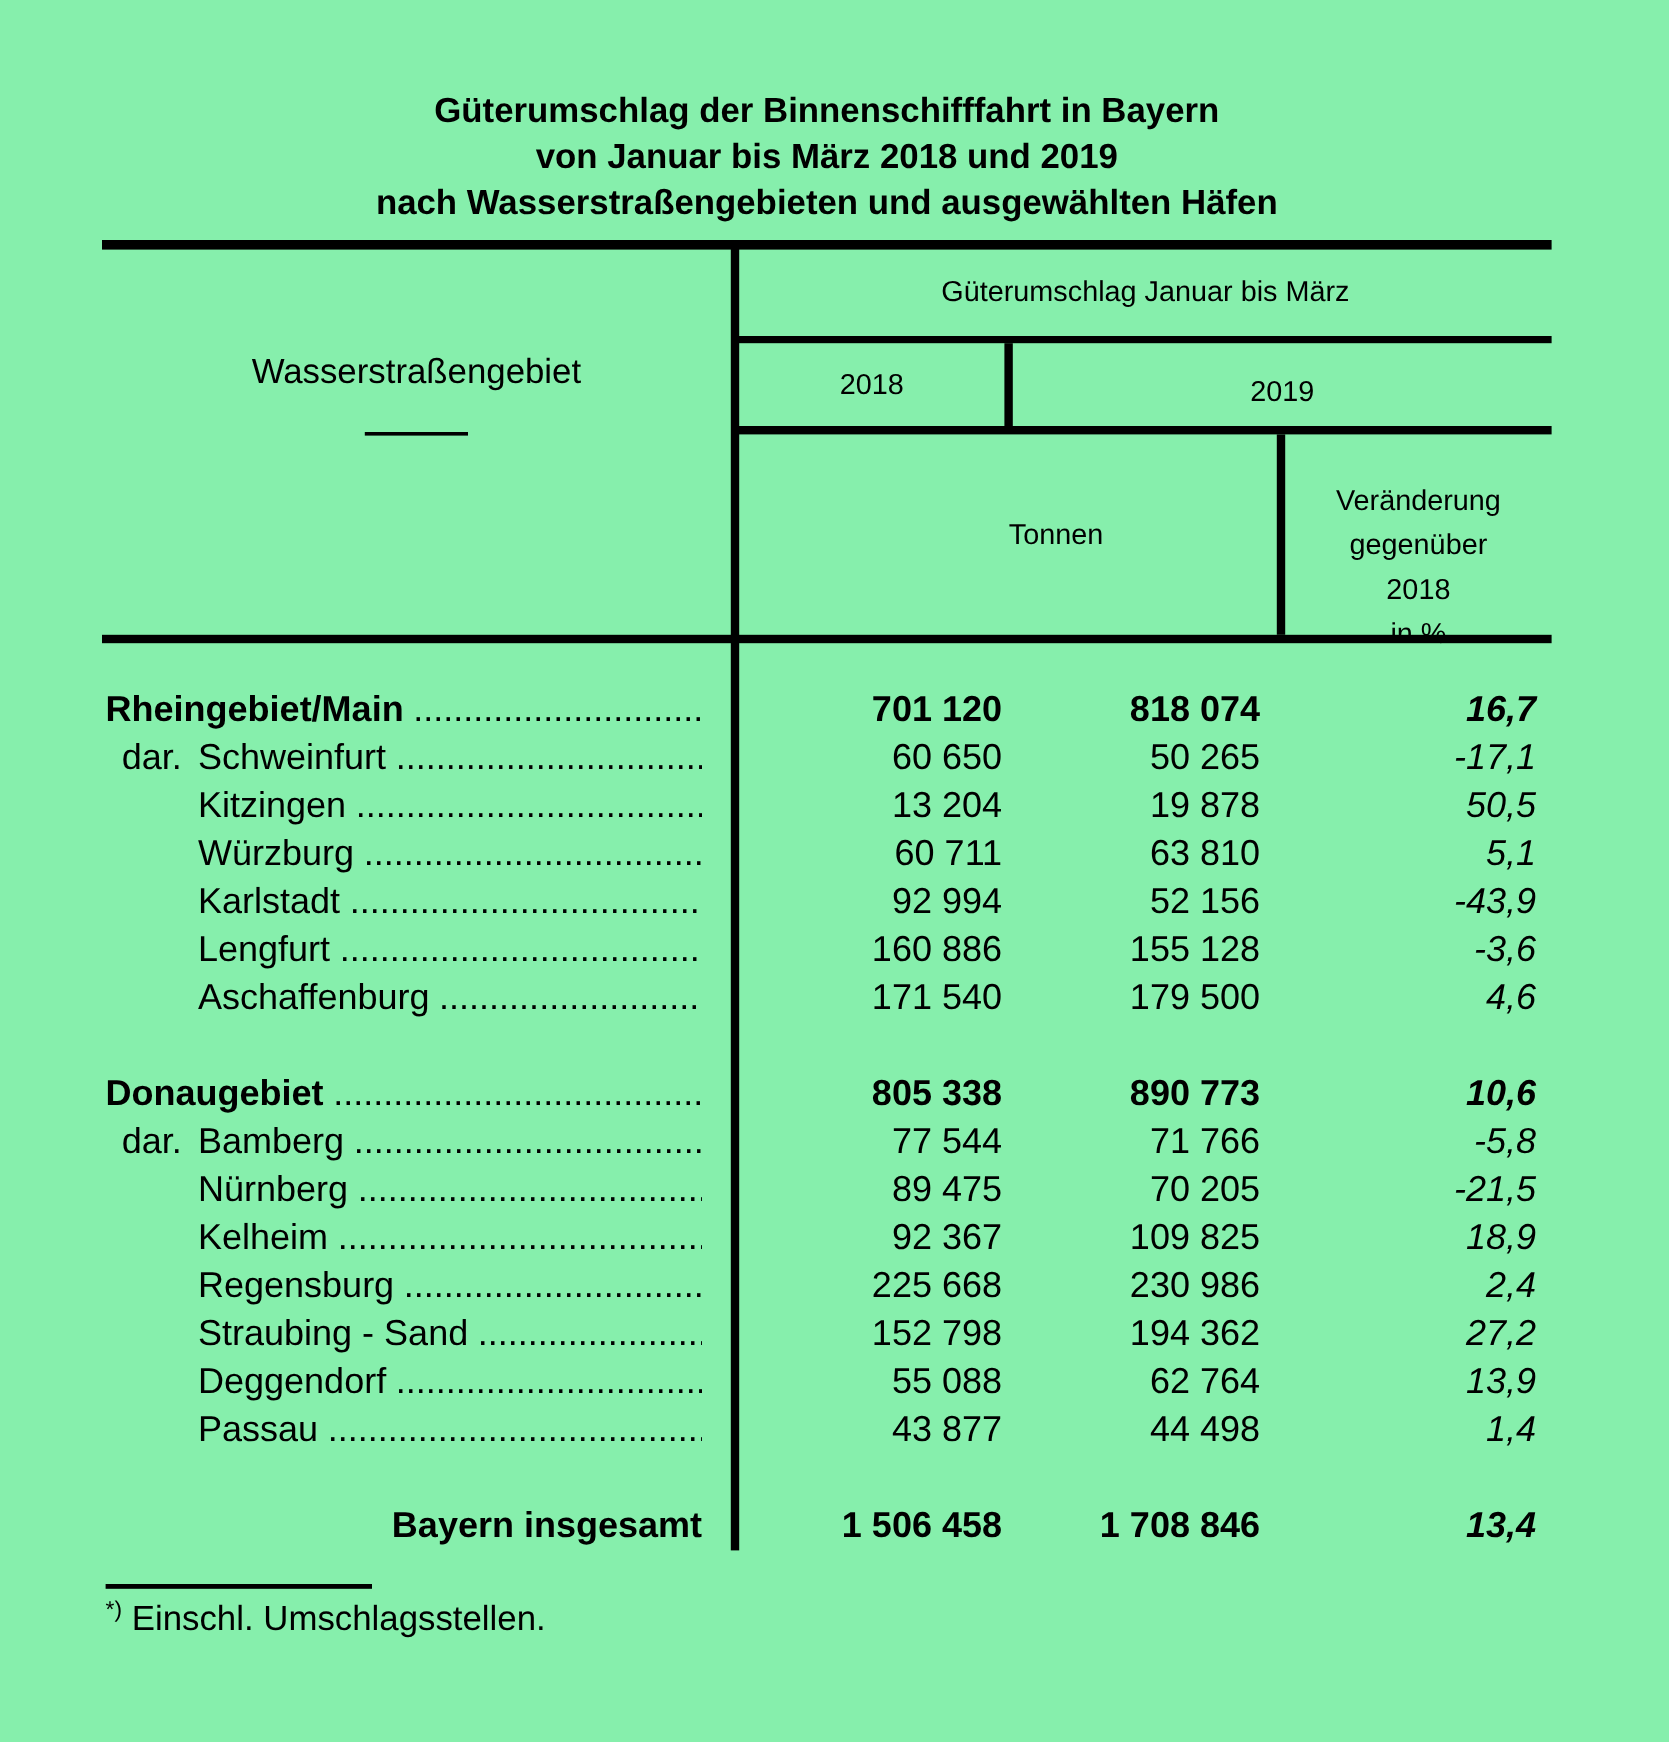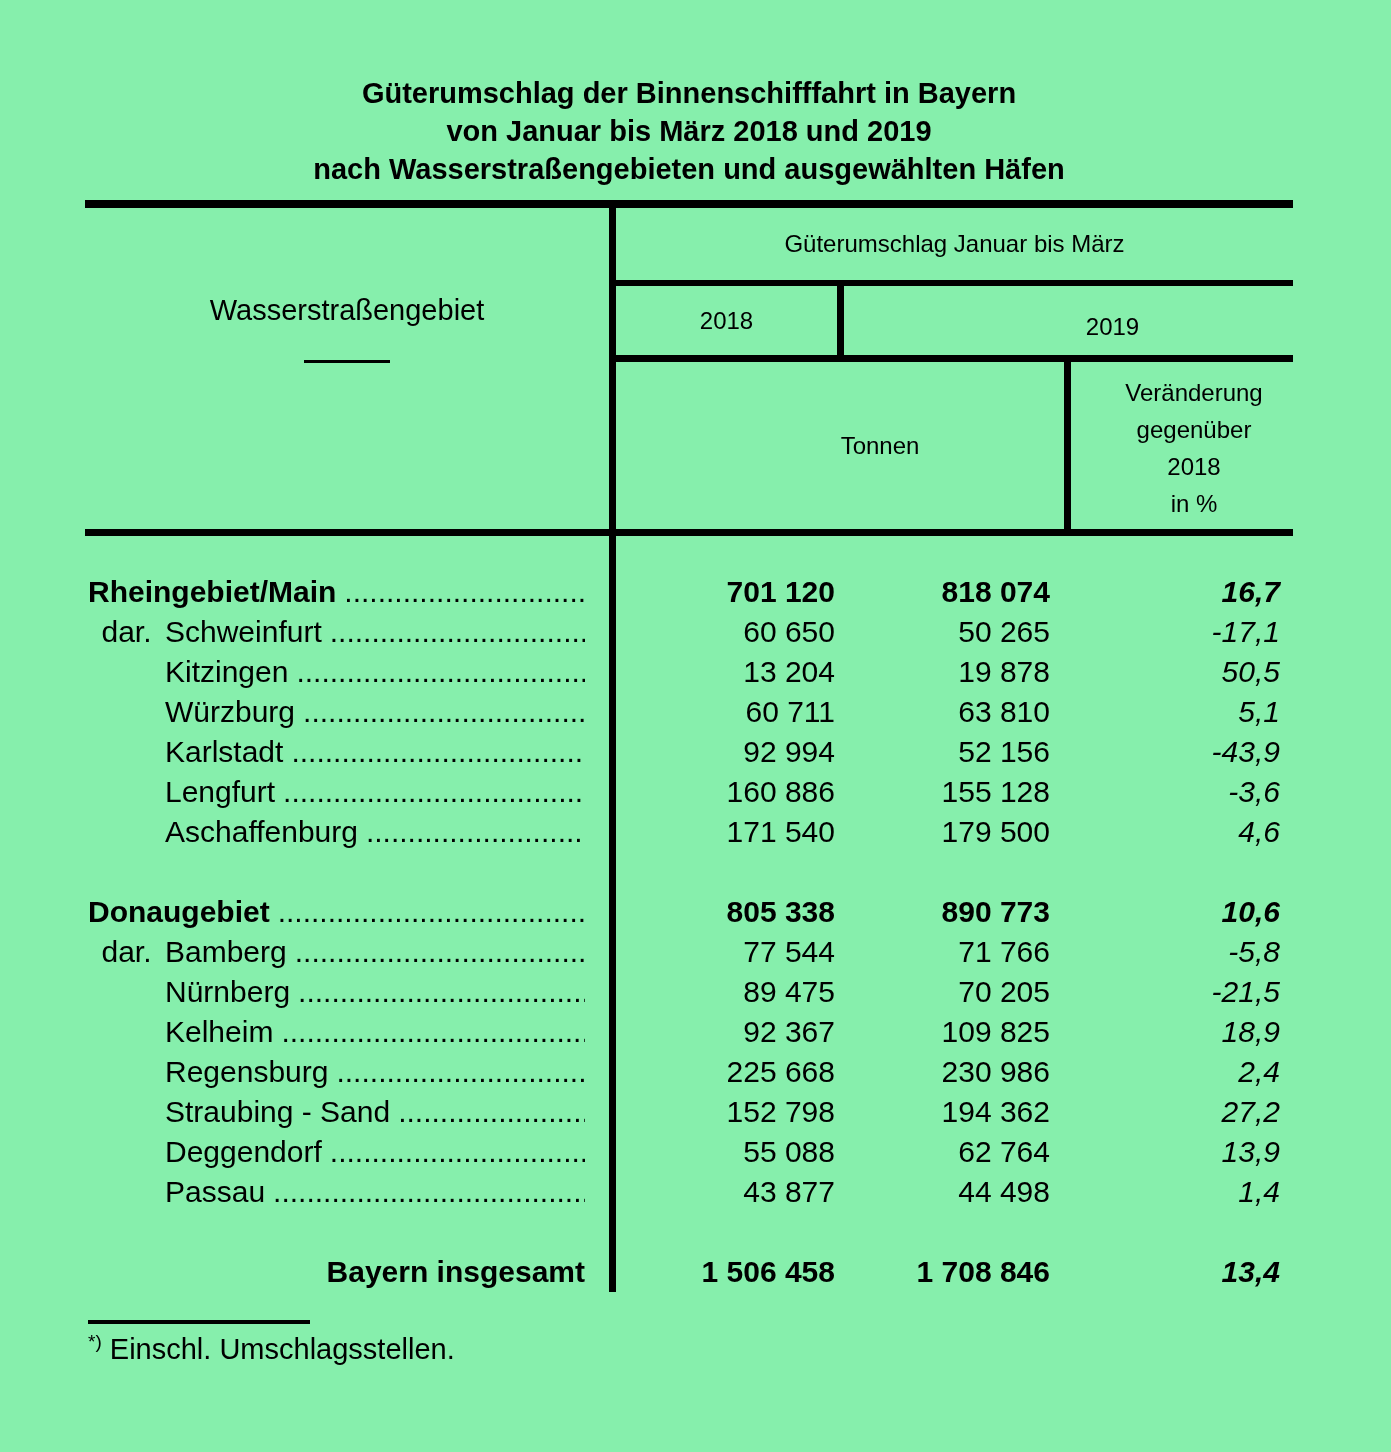--- a/index.html
+++ b/index.html
@@ -66,27 +66,27 @@
 
   <div class="ws-label" style="top:295px;">Wasserstraßengebiet</div>
   <div class="line" style="left:304px;top:360px;width:86px;height:3px;"></div>
 
   <div class="cell" style="left:616px;top:208px;width:677px;height:72px;">
     <span>Güterumschlag Januar bis März</span>
   </div>
   <div class="cell" style="left:616px;top:286px;width:221px;height:69px;">
     <span>2018</span>
   </div>
-  <div class="cell" style="left:844px;top:286px;width:449px;height:82px;padding-left:44px;">
+  <div class="cell" style="left:844px;top:286px;width:449px;height:82px;">
     <span>2019</span>
   </div>
   <div class="cell" style="left:616px;top:362px;width:448px;height:167px;padding-left:40px;">
     <span>Tonnen</span>
   </div>
-  <div class="cell cell-change" style="left:1071px;top:354px;width:222px;height:188px;margin-left:12px;">
+  <div class="cell cell-change" style="left:1071px;top:379px;width:222px;height:188px;">
     <span>Veränderung</span>
     <span>gegenüber</span>
     <span>2018</span>
     <span>in %</span>
   </div>
 
   <div class="rows" id="rows">
       <div class="row bold">
         <div class="label-area"><span class="lbl">Rheingebiet/Main</span><span class="dots">..........................................................................................</span></div>
         <span class="num n1">701 120</span>

